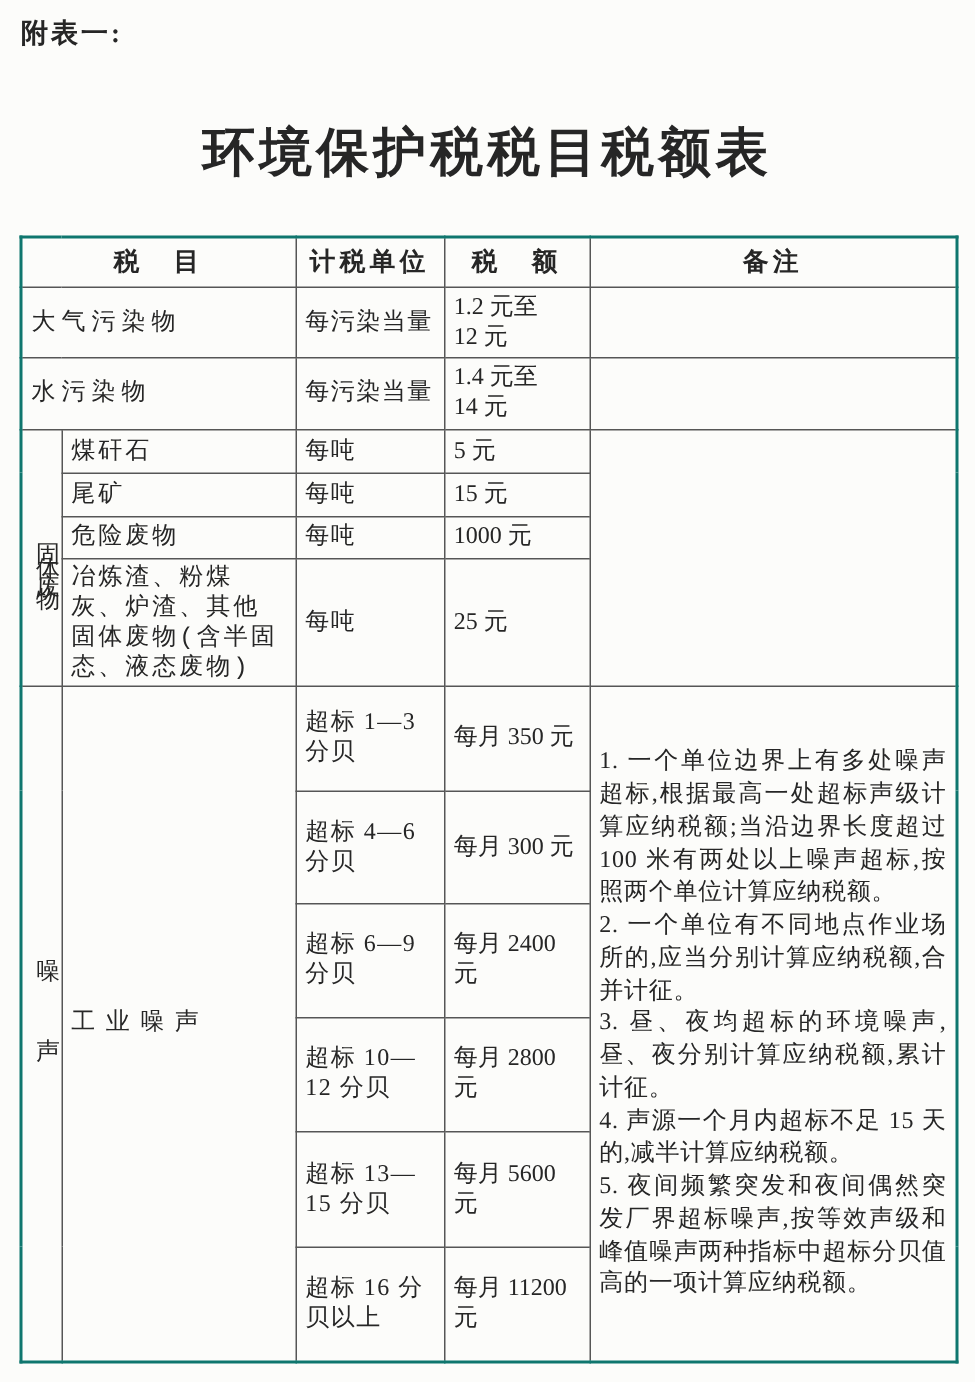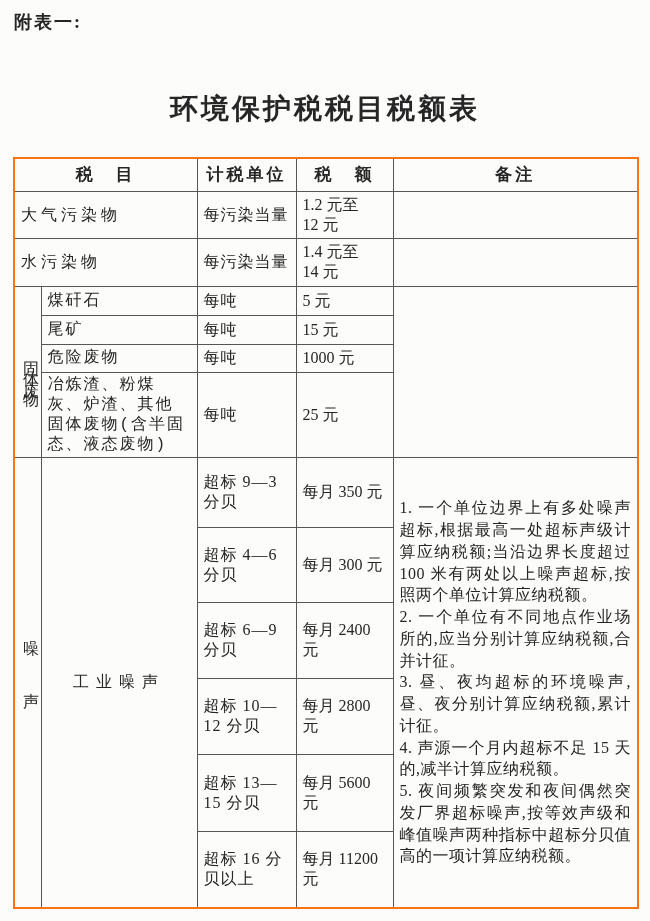--- a/index.html
+++ b/index.html
@@ -9,29 +9,29 @@
     color: #262626;
     font-family: "Liberation Serif", "DejaVu Serif", serif;
     position: relative;
     overflow: hidden;
   }
   .annex {
     position: absolute; left: 14px; top: 10px;
     font-size: 18px; font-weight: bold; letter-spacing: 2px;
   }
   .doc-title {
-    position: absolute; top: 90px; left: 0; width: 100%;
-    text-align: center; font-size: 28px; font-weight: bold;
+    position: absolute; top: 78px; left: 0; width: 100%;
+    text-align: center; font-size: 35px; font-weight: bold;
     letter-spacing: 3px;
   }
   table.tax-table {
     position: absolute; left: 13px; top: 157px;
     border-collapse: collapse; table-layout: fixed;
     width: 624px;
-    border: 2px solid #f97316;
+    border: 2px solid #0f766e;
   }
   .tax-table th, .tax-table td {
     border: 1px solid #565656;
     padding: 2px 6px;
     vertical-align: middle;
     font-size: 16px;
     line-height: 1.25;
     overflow: hidden;
   }
   .tax-table th {
@@ -44,21 +44,21 @@
   .pre { white-space: pre-line; }
   .vlabel { text-align: center; padding: 0; }
   .vert {
     display: inline-block;
     writing-mode: vertical-rl;
     text-orientation: upright;
     font-size: 16px;
   }
   .vert-sw { letter-spacing: 10px; }
   .vert-noise { letter-spacing: 52px; }
-  .noise-src { text-align: center; letter-spacing: 7px; }
+  .noise-src { text-align: left; letter-spacing: 7px; }
   .remarks-cell {
     vertical-align: top;
     padding: 5px 6px 4px 7px;
     font-size: 15.5px;
   }
   .remarks-cell p {
     margin: 0;
     text-align: justify;
     line-height: 1.36;
     letter-spacing: 0.5px;
@@ -126,21 +126,21 @@
     <td class="sub-item-cell">冶炼渣、粉煤灰、炉渣、其他固体废物(含半固态、液态废物)</td>
     <td class="unit-cell">每吨</td>
     <td>25 元</td>
   </tr>
 
   <tr style="height:70px">
     <td rowspan="6" class="vlabel">
       <span class="vert vert-noise">噪声</span>
     </td>
     <td rowspan="6" class="noise-src">工业噪声</td>
-    <td class="pre unit-cell">超标 9—3
+    <td class="pre unit-cell">超标 1—3
 分贝</td>
     <td class="pre">每月 350 元</td>
     <td rowspan="6" class="remarks-cell">
       <p>1. 一个单位边界上有多处噪声超标,根据最高一处超标声级计算应纳税额;当沿边界长度超过 100 米有两处以上噪声超标,按照两个单位计算应纳税额。</p>
       <p>2. 一个单位有不同地点作业场所的,应当分别计算应纳税额,合并计征。</p>
       <p>3. 昼、夜均超标的环境噪声,昼、夜分别计算应纳税额,累计计征。</p>
       <p>4. 声源一个月内超标不足 15 天的,减半计算应纳税额。</p>
       <p>5. 夜间频繁突发和夜间偶然突发厂界超标噪声,按等效声级和峰值噪声两种指标中超标分贝值高的一项计算应纳税额。</p>
     </td>
   </tr>

